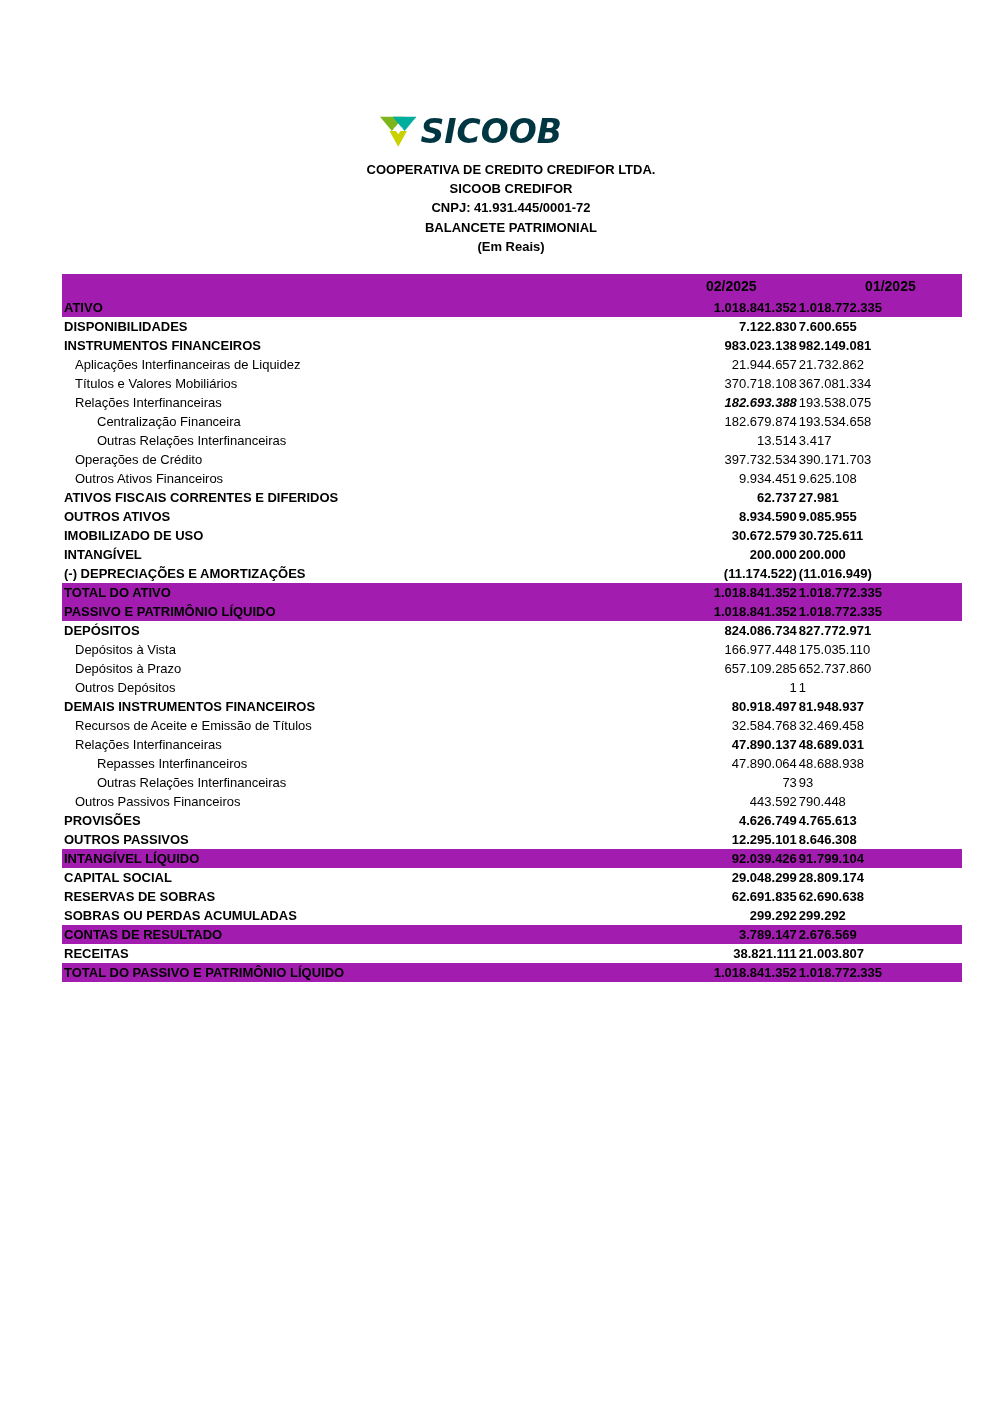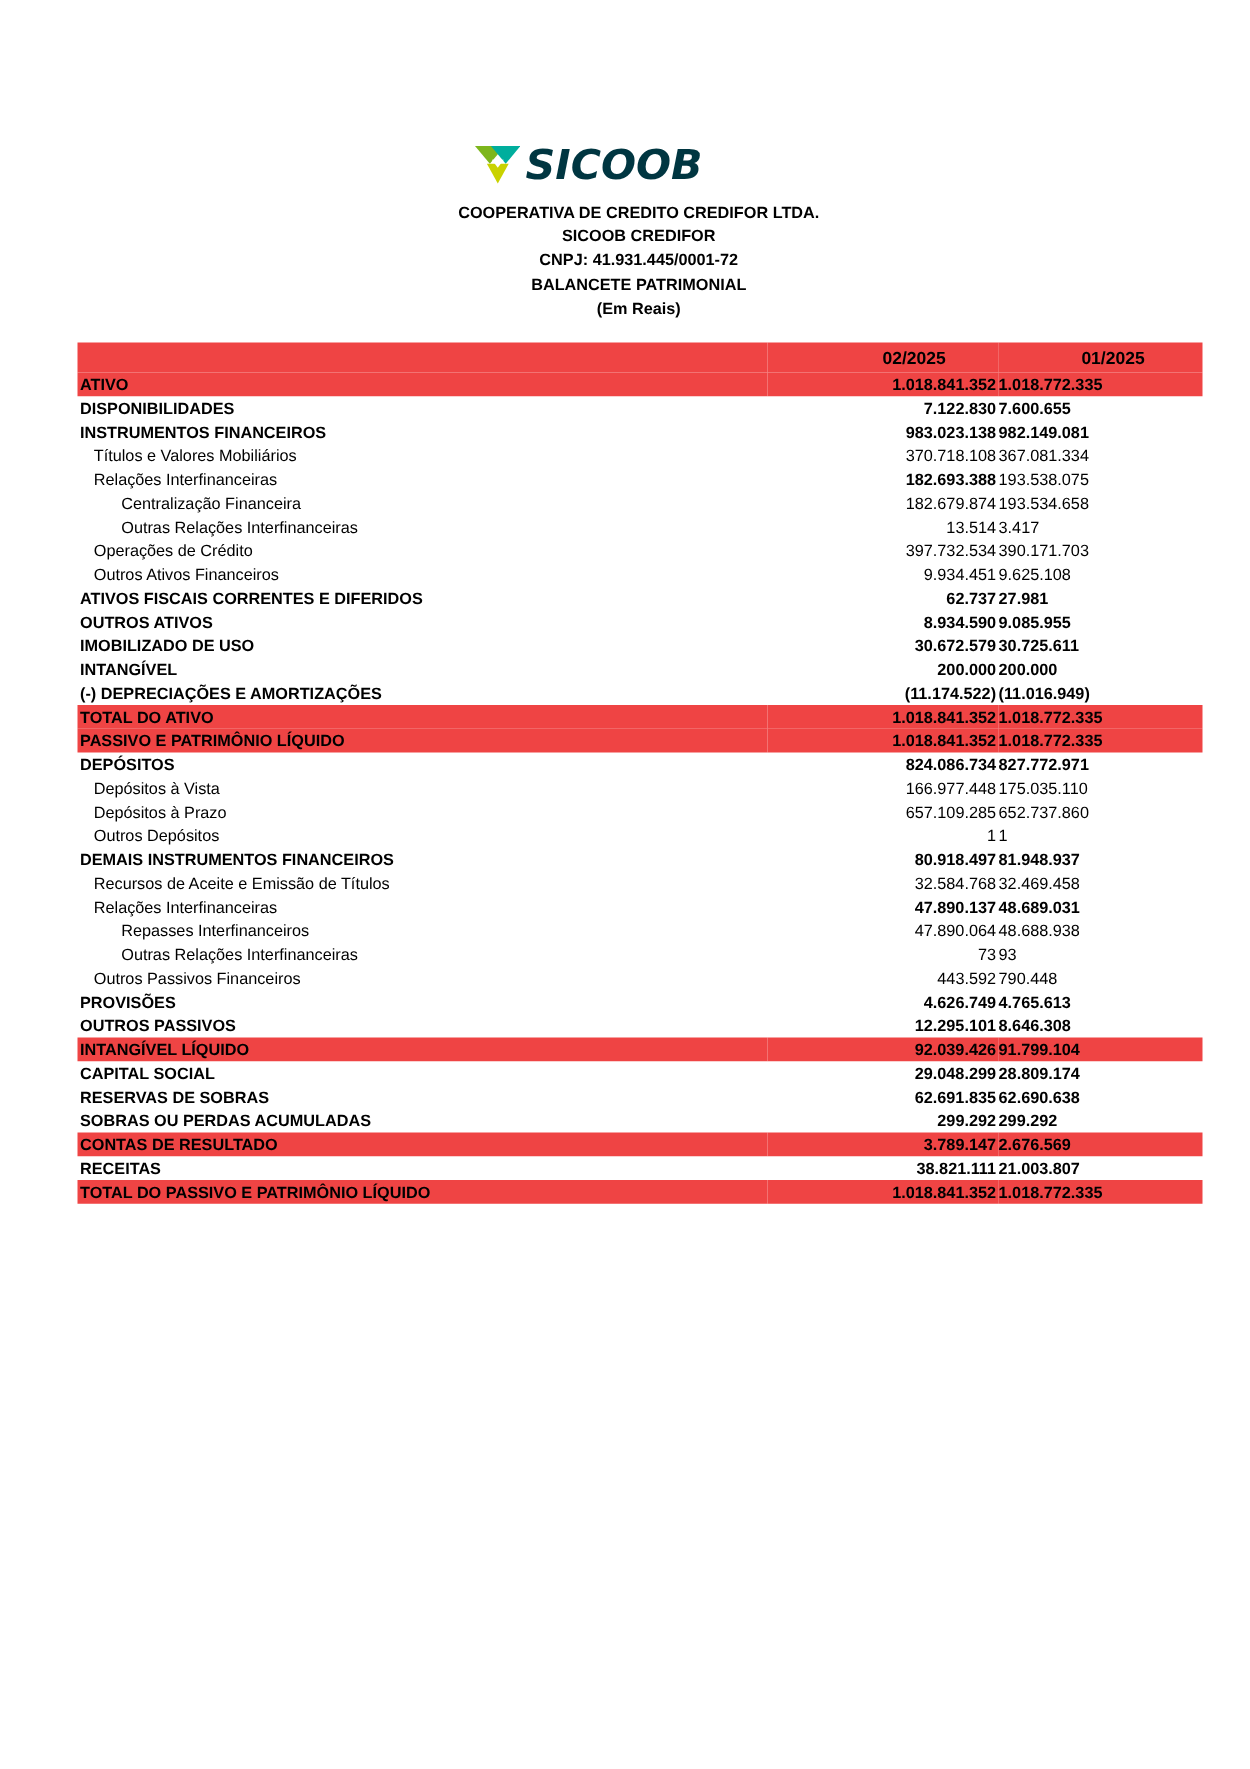--- a/index.html
+++ b/index.html
@@ -10,21 +10,21 @@
   .heading { position: absolute; left: 0; width: 1022px; top: 160px; text-align: center; font-weight: bold; font-size: 13px; line-height: 19.2px; }
   .heading div { white-space: nowrap; }
   table.bal { position: absolute; left: 62px; top: 274px; width: 900px; border-collapse: collapse; font-size: 13px; }
   table.bal td { padding: 0; height: 19px; line-height: 19px; white-space: nowrap; }
   table.bal td.lbl { width: 580px; padding-left: 2px; }
   table.bal td.v1 { width: 155px; text-align: right; padding-right: 2px; }
   table.bal td.v2 { width: 161px; padding-right: 4px; }
   tr.hdr td { height: 21px; line-height: 24px; font-size: 14px; font-weight: bold; }
   tr.hdr td.v1 { text-align: center; padding-right: 0; padding-left: 50px; }
   tr.hdr td.v2 { text-align: center; padding-right: 0; padding-left: 20px; }
-  tr.shade td { background: #ef4444; }
+  tr.shade td { background: #a21caf; }
   tr.b td { font-weight: bold; }
   tr.i1 td.lbl { padding-left: 13px; }
   tr.i2 td.lbl { padding-left: 35px; }
 </style>
 </head>
 <body>
 
 <div class="logo">
   <svg width="46" height="40" viewBox="0 0 46 40">
     <polygon points="0,2 30,2 15,20" fill="#7DB61C"></polygon>
@@ -59,27 +59,32 @@
         <td class="lbl">DISPONIBILIDADES</td>
         <td class="v1">7.122.830</td>
         <td class="v2">7.600.655</td>
       </tr>
       <tr class="b">
         <td class="lbl">INSTRUMENTOS FINANCEIROS</td>
         <td class="v1">983.023.138</td>
         <td class="v2">982.149.081</td>
       </tr>
       <tr class="i1">
+        <td class="lbl">Aplicações Interfinanceiras de Liquidez</td>
+        <td class="v1">21.944.657</td>
+        <td class="v2">21.732.862</td>
+      </tr>
+      <tr class="i1">
         <td class="lbl">Títulos e Valores Mobiliários</td>
         <td class="v1">370.718.108</td>
         <td class="v2">367.081.334</td>
       </tr>
       <tr class="i1">
         <td class="lbl">Relações Interfinanceiras</td>
-        <td class="v1" style="font-weight: bold;">182.693.388</td>
+        <td class="v1" style="font-weight: bold; font-style: italic;">182.693.388</td>
         <td class="v2" style="font-weight: normal;">193.538.075</td>
       </tr>
       <tr class="i2">
         <td class="lbl">Centralização Financeira</td>
         <td class="v1">182.679.874</td>
         <td class="v2">193.534.658</td>
       </tr>
       <tr class="i2">
         <td class="lbl">Outras Relações Interfinanceiras</td>
         <td class="v1">13.514</td>

